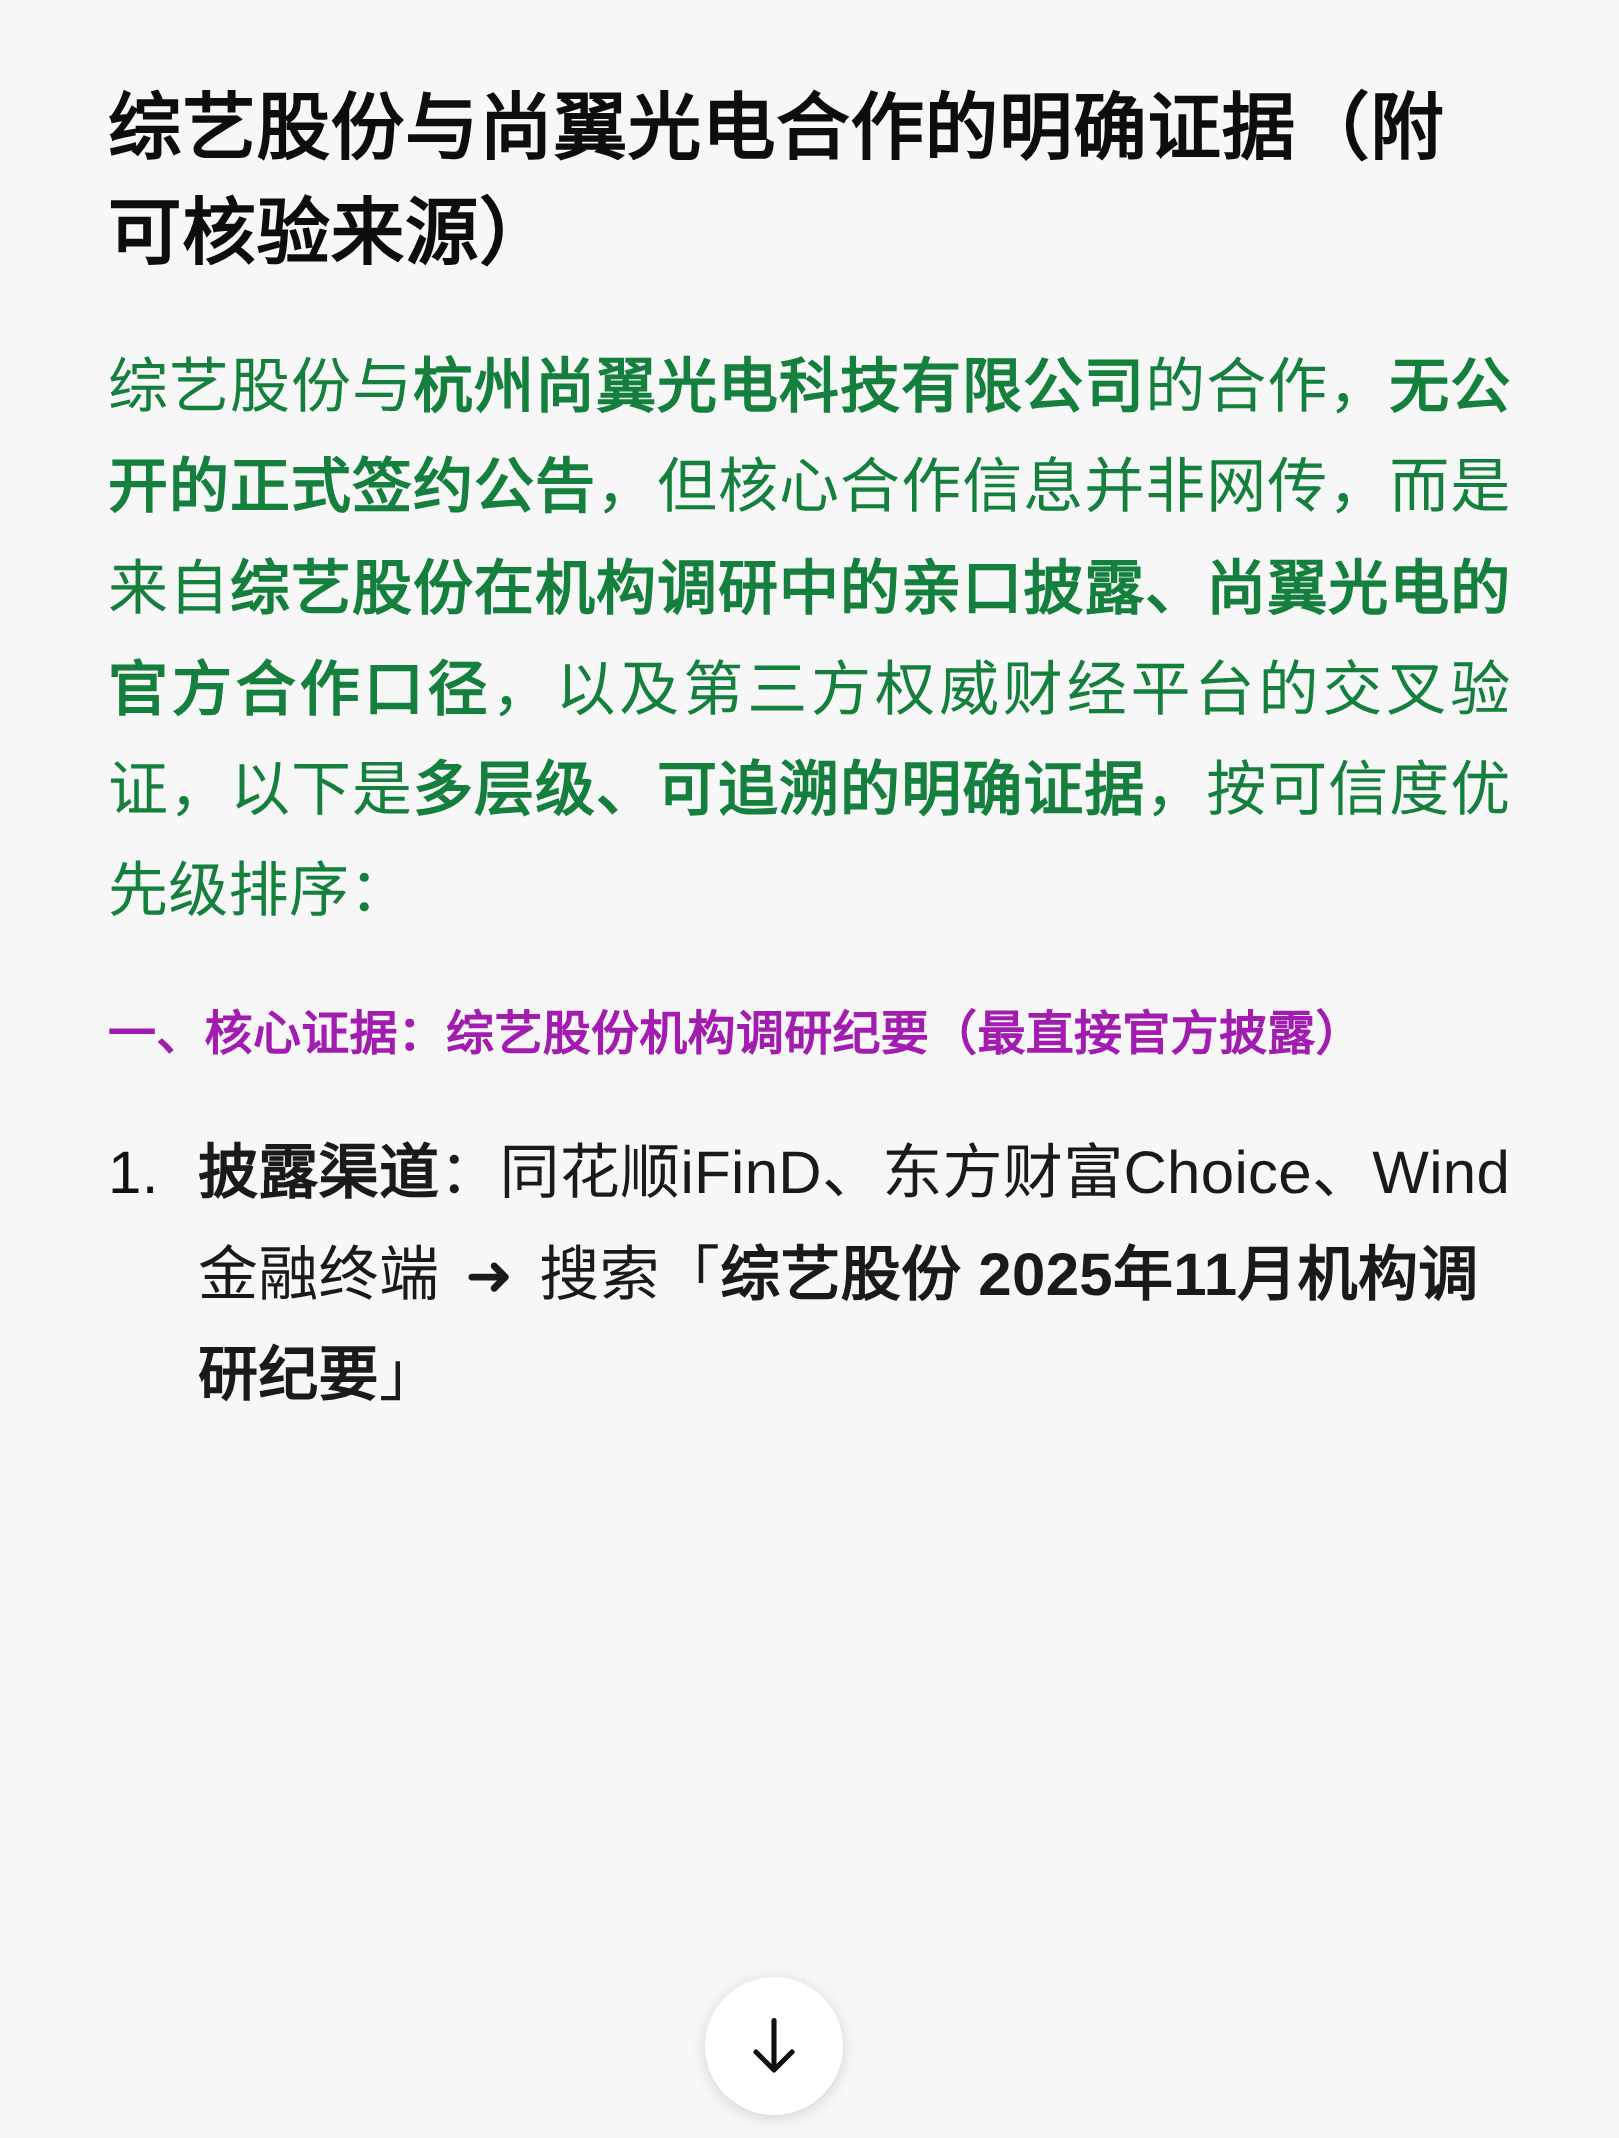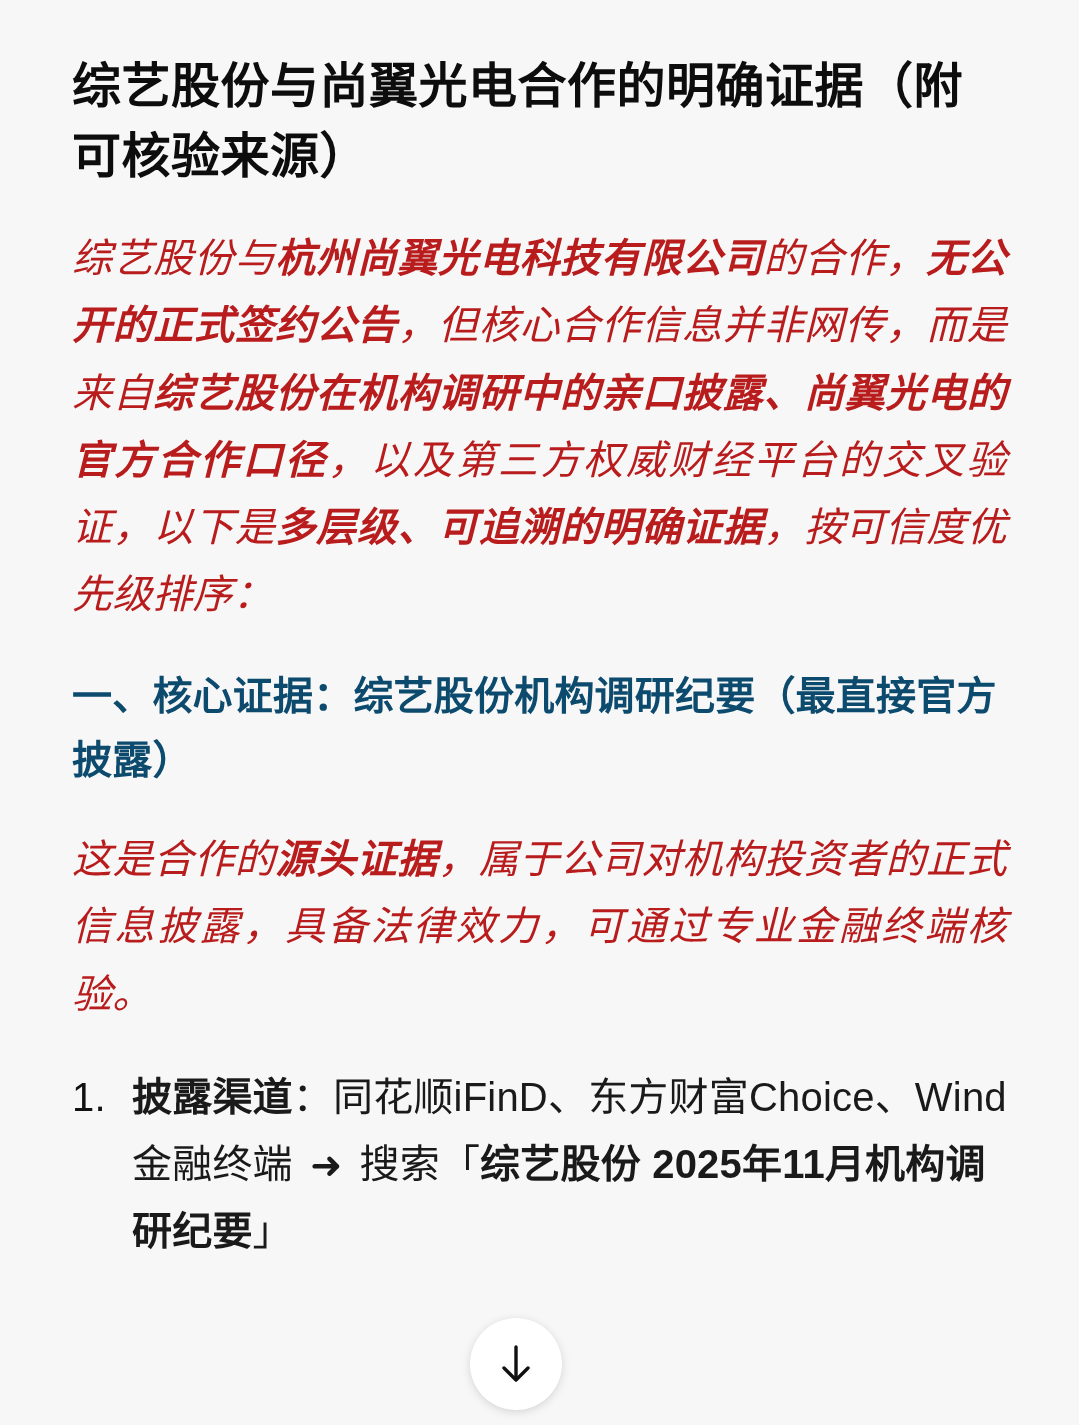--- a/index.html
+++ b/index.html
@@ -31,30 +31,29 @@
     margin: 14px 0 34px 0;
     letter-spacing: 0.5px;
     color: #0d0d0d;
   }
   p.para {
     font-size: 40px;
     line-height: 1.68;
     margin: 0 0 36px 0;
     text-align: justify;
     letter-spacing: 0.2px;
-    color: #b91c1c;
-    font-style: italic;
+    color: #15803d;
   }
   h2.section-head {
-    font-size: 40px;
+    font-size: 32px;
     line-height: 1.6;
     font-weight: 700;
     margin: 0 0 34px 0;
     letter-spacing: 0.2px;
-    color: #0c4a6e;
+    color: #a21caf;
   }
   strong.b { font-weight: 700; text-align: right; }
   ol.num-list {
     margin: 0;
     padding: 0 0 0 0;
     list-style: none;
     counter-reset: item;
   }
   ol.num-list > li {
     position: relative;
@@ -102,23 +101,20 @@
 <div class="page">
 
   <h1 class="doc-title">综艺股份与尚翼光电合作的明确证据（附可核验来源）</h1>
 
   <p class="para">
     <span>综艺股份与</span><strong class="b">杭州尚翼光电科技有限公司</strong><span>的合作，</span><strong class="b">无公开的正式签约公告</strong><span>，但核心合作信息并非网传，而是来自</span><strong class="b">综艺股份在机构调研中的亲口披露、尚翼光电的官方合作口径</strong><span>，以及第三方权威财经平台的交叉验证，以下是</span><strong class="b">多层级、可追溯的明确证据</strong><span>，按可信度优先级排序：</span>
   </p>
 
   <h2 class="section-head">一、核心证据：综艺股份机构调研纪要（最直接官方披露）</h2>
 
-  <p class="para">
-    <span>这是合作的</span><strong class="b">源头证据</strong><span>，属于公司对机构投资者的正式信息披露，具备法律效力，可通过专业金融终端核验。</span>
-  </p>
 
   <ol class="num-list">
     <li>
       <strong class="b">披露渠道</strong><span>：同花顺iFinD、东方财富Choice、Wind金融终端 </span><span class="arrow-glyph">➜</span><span> 搜索「</span><strong class="b">综艺股份 2025年11月机构调研纪要</strong><span>」</span>
     </li>
   </ol>
 
   <button class="scroll-fab">
     <span>
       <svg width="40" height="44" viewBox="0 0 40 44" aria-hidden="true">

